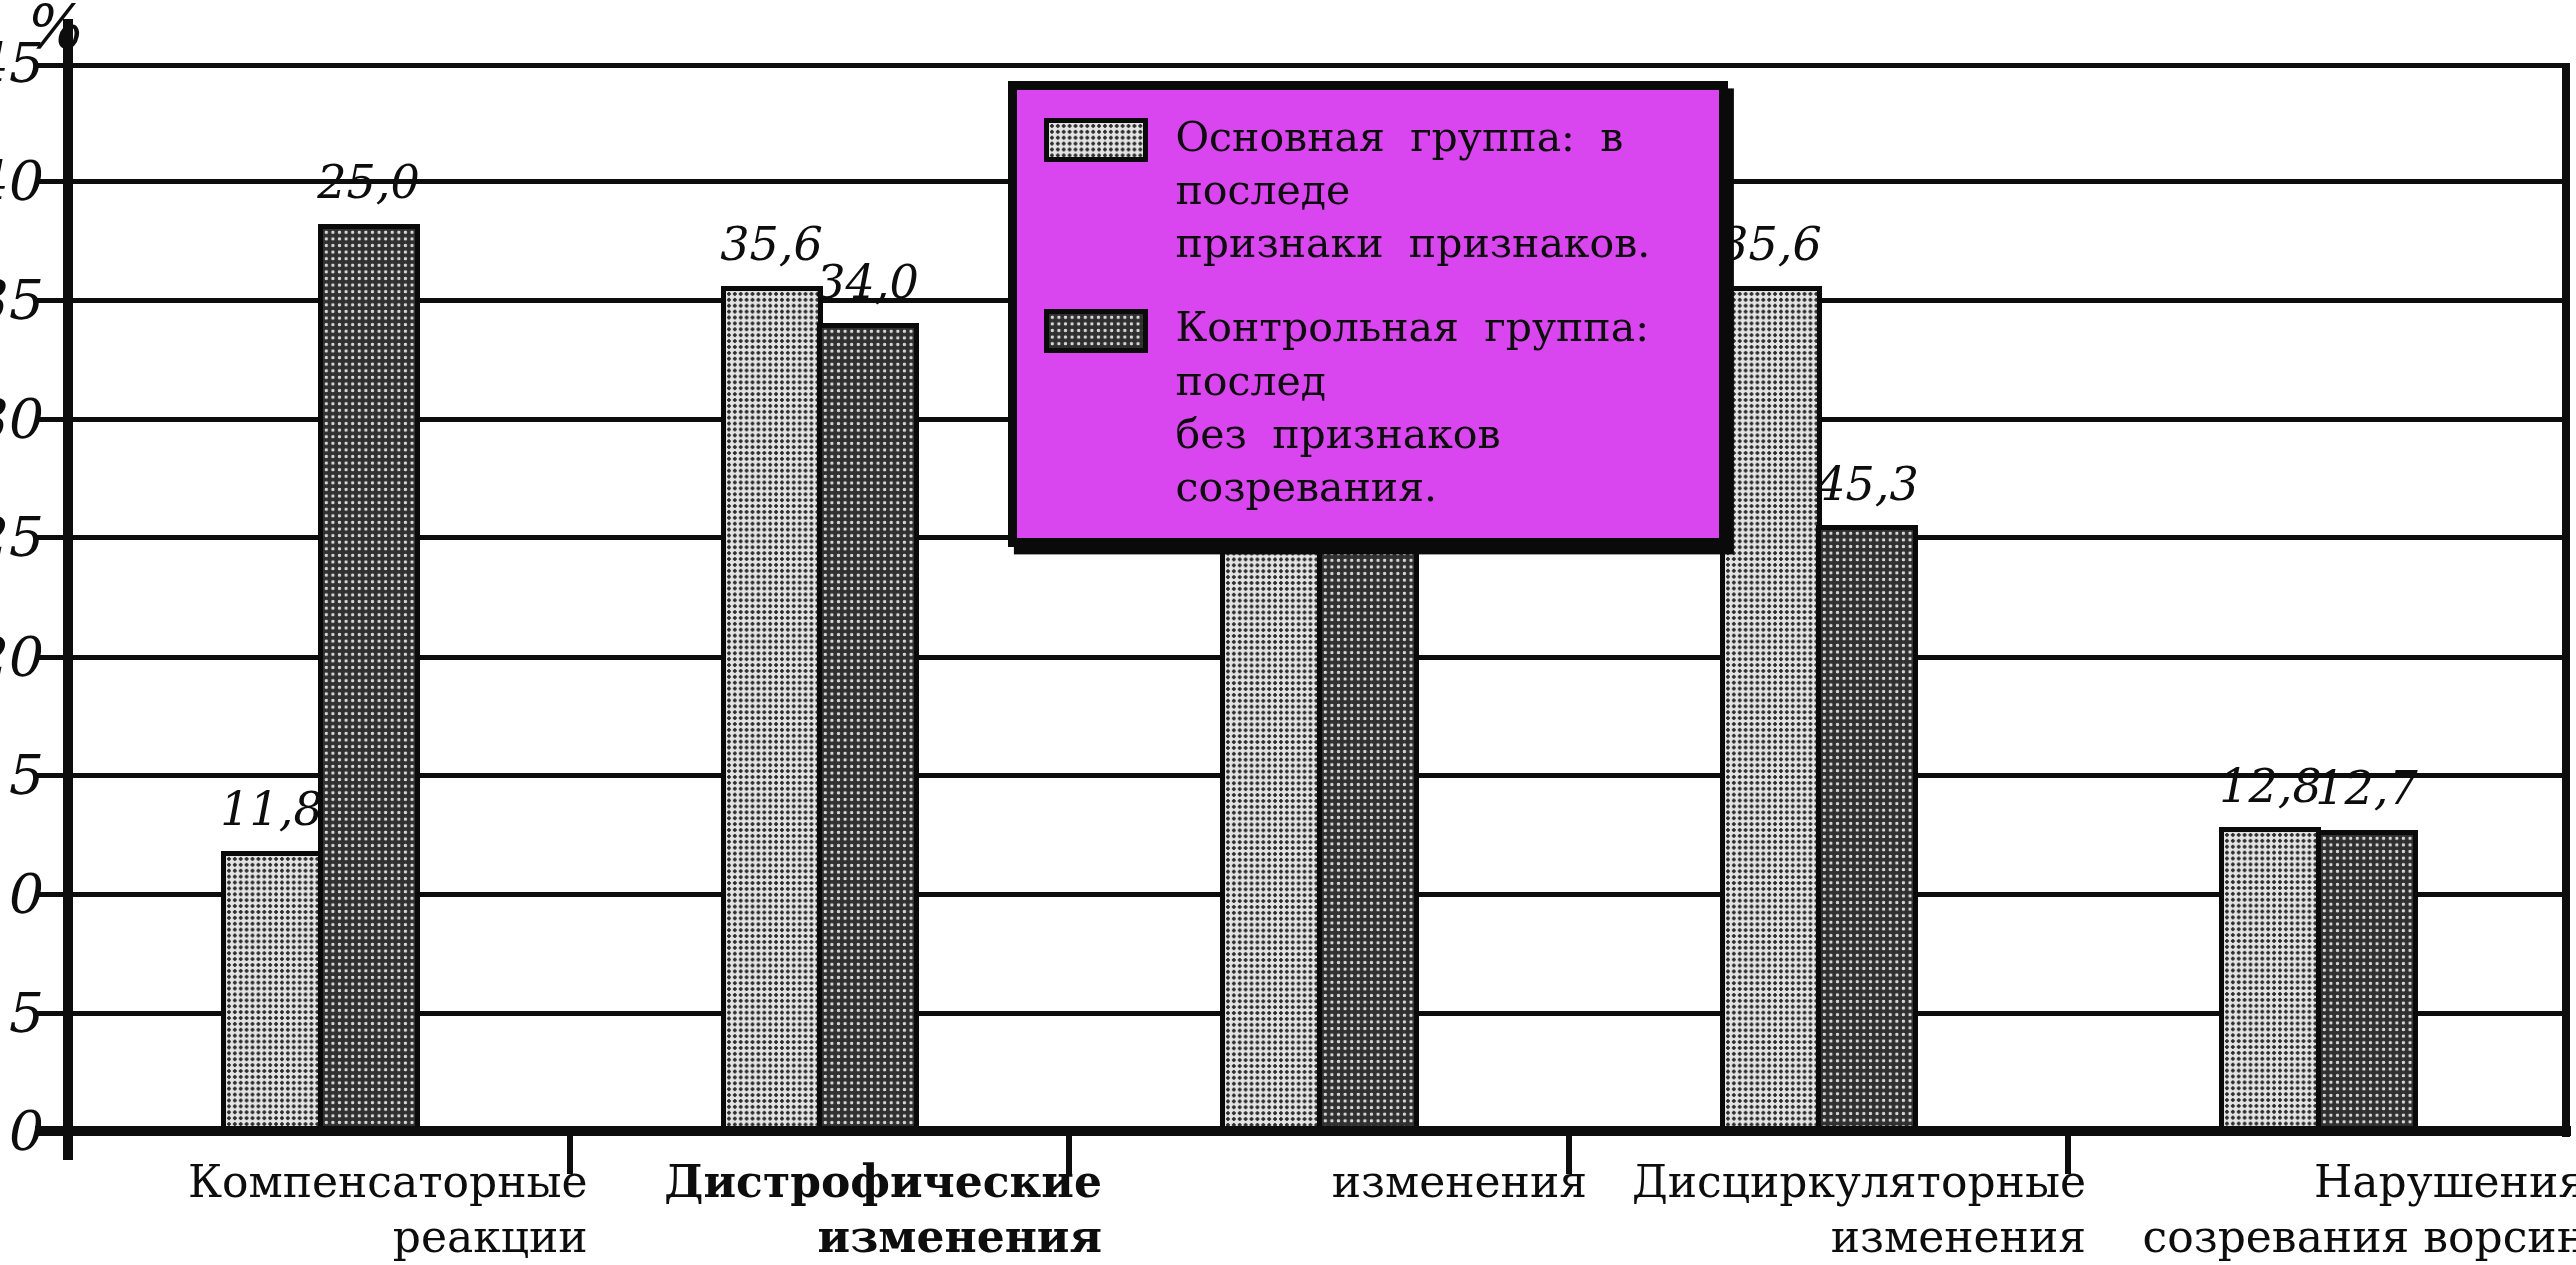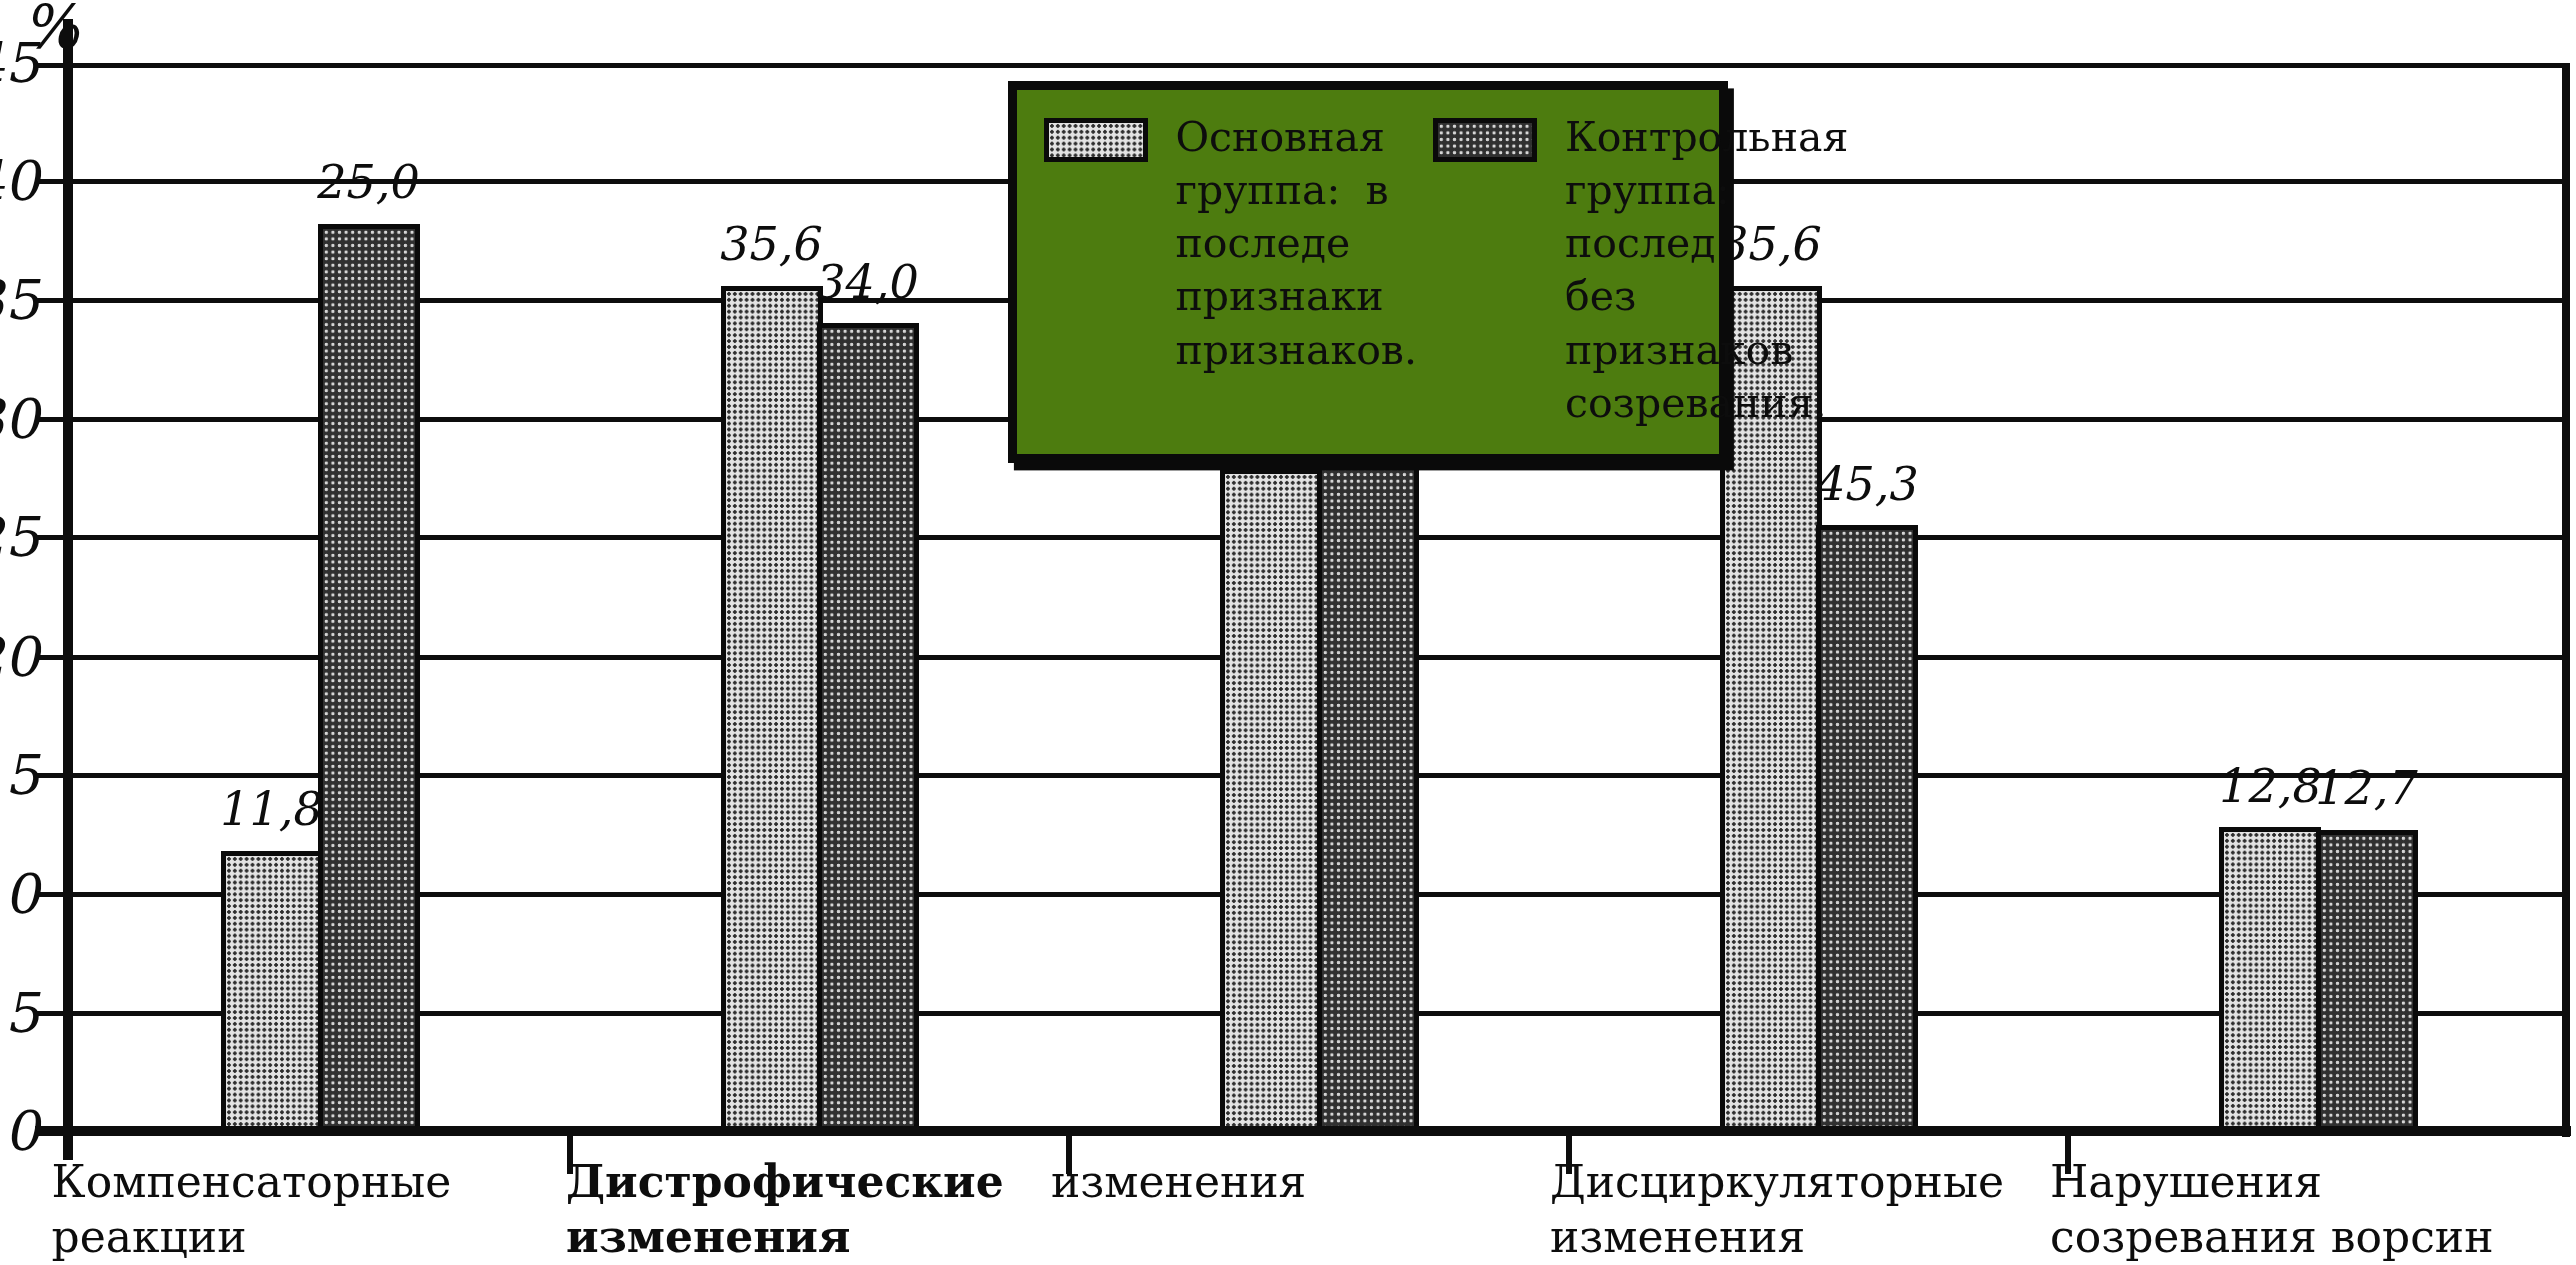--- a/index.html
+++ b/index.html
@@ -40,30 +40,30 @@
   .s1{
     background-color:#303030;
     background-image:radial-gradient(#d6d6d6 1.4px,transparent 2px);
     background-size:6.6px 6.6px;
   }
   .vlabel{
     position:absolute;width:221px;height:53px;line-height:53px;
     text-align:center;font-style:italic;font-size:46px;z-index:2;
   }
   .cat{
-    position:absolute;top:1091px;text-align:left;
+    position:absolute;top:1091px;text-align:right;
     font-size:44px;line-height:1.26;z-index:2;
   }
   
   .legend{
     position:absolute;left:1008px;top:81px;width:720px;box-sizing:border-box;
-    background:#4d7c0f;border:9.6px solid #0a0a0a;
+    background:#d946ef;border:9.6px solid #0a0a0a;
     box-shadow:5.9px 7.4px 0 #0a0a0a;
     padding:20.6px 20.6px 23.6px 26.5px;
-    display:flex;flex-direction:row;gap:16px;
+    display:flex;flex-direction:column;gap:31px;
     z-index:5;
   }
   .lrow{display:flex;gap:28px;align-items:flex-start;}
   .swatch{width:94px;height:34px;border:5.2px solid #0a0a0a;flex:0 0 auto;margin-top:7.4px;}
   .ltext{font-size:41px;line-height:1.3;word-spacing:0.3em;}
 </style>
 </head>
 <body>
 
 <div class="screen">

